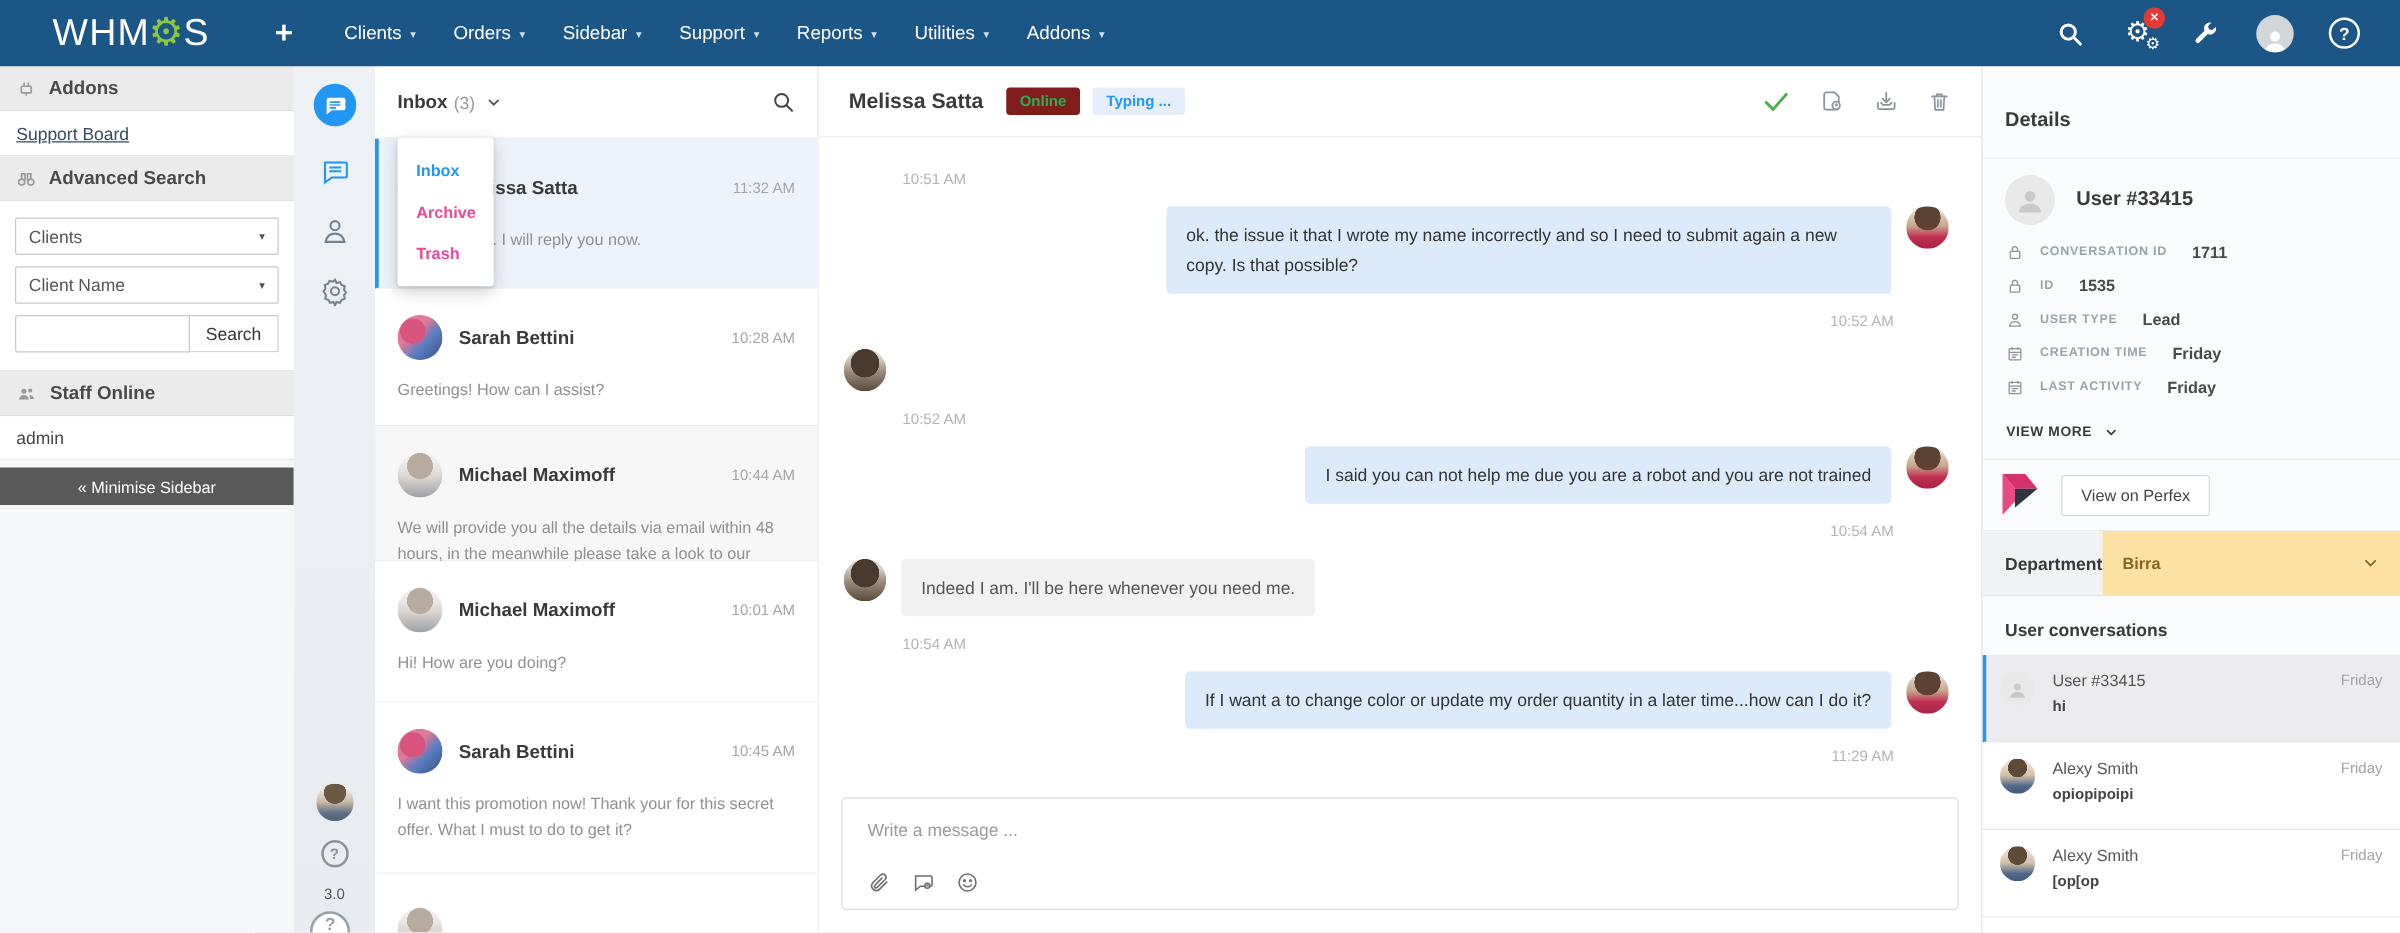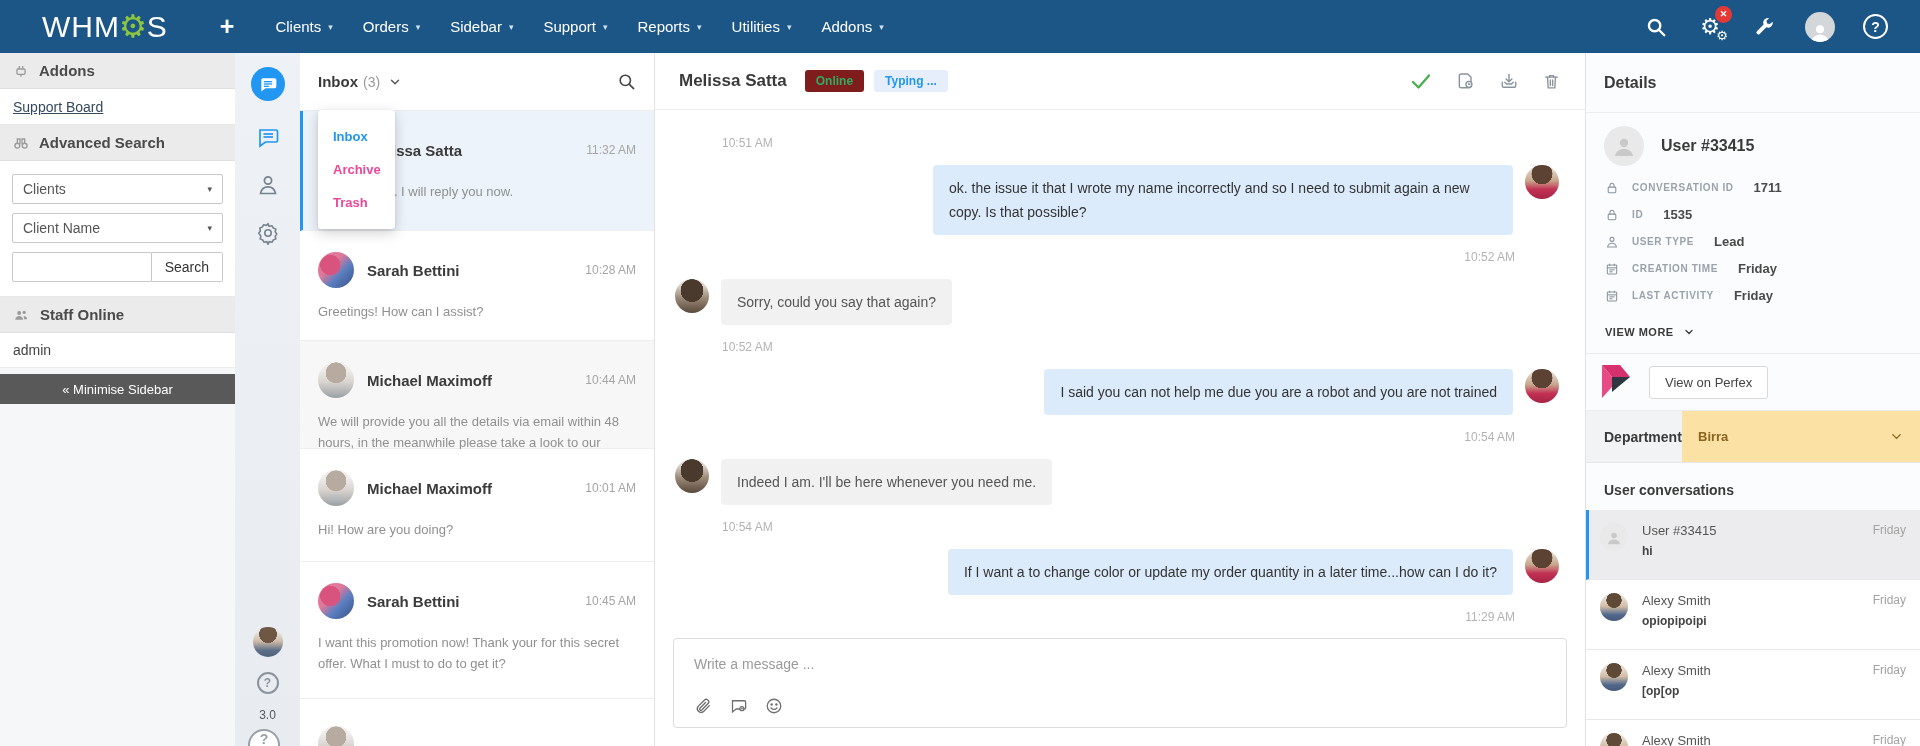--- a/index.html
+++ b/index.html
@@ -135,21 +135,21 @@
               border-radius:4px; background:#fff; }
   .composer-input { width:100%; border:none; outline:none; padding:17px 20px 0;
                     font:14px "Liberation Sans",sans-serif; color:#333; background:transparent; }
   .composer-input::placeholder { color:#9a9a9a; }
   .composer-icons { position:absolute; left:20px; bottom:12px; display:flex; gap:17px; color:#6f6f6f; }
   .composer-icons .cic { display:flex; cursor:pointer; }
 
   
   .details { position:absolute; top:53px; left:1585px; width:335px; height:693px; background:#fbfcfd;
              border-left:1px solid #e3e3e3; overflow:hidden; }
-  .d-title { padding:21px 18px 20px; font-size:16px; font-weight:700; color:#3a3a3a; border-bottom:1px solid #ececec; }
+  .d-title { padding:35px 18px 20px; font-size:16px; font-weight:700; color:#3a3a3a; border-bottom:1px solid #ececec; }
   .d-user { display:flex; align-items:center; gap:17px; padding:13px 18px 8px; }
   .d-user-name { font-size:16px; font-weight:700; color:#3a3a3a; }
   .d-field { display:flex; align-items:center; gap:13px; padding:6px 19px; color:#8a939c; }
   .d-label { font-size:10px; font-weight:700; color:#9aa3ab; letter-spacing:.6px; }
   .d-value { font-size:13px; font-weight:700; color:#4a4a4a; margin-left:7px; }
   .d-viewmore { display:flex; align-items:center; gap:9px; padding:17px 19px 15px; font-size:11px;
                 font-weight:700; letter-spacing:.5px; color:#3a3a3a; border-bottom:1px solid #ececec; cursor:pointer; }
   .d-perfex { display:flex; align-items:center; gap:17px; padding:11px 14px; border-bottom:1px solid #ececec; }
   .perfex-btn { border:1px solid #d9d9d9; border-radius:3px; background:#fff; padding:8px 15px;
                 font:13px "Liberation Sans",sans-serif; color:#444; cursor:pointer; }
@@ -431,21 +431,20 @@
 
     <div class="messages">
       <div class="ts ts-l">10:51 AM</div>
       <div class="mrow mrow-r">
         <div class="bub bub-r">ok. the issue it that I wrote my name incorrectly and so I need to submit again a new copy. Is that possible?</div>
         <div class="avatar av34 av-melissa"></div>
       </div>
       <div class="ts ts-r">10:52 AM</div>
       <div class="mrow">
         <div class="avatar av34 av-beard"></div>
-        <div class="bub bub-l">Sorry, could you say that again?</div>
       </div>
       <div class="ts ts-l">10:52 AM</div>
       <div class="mrow mrow-r">
         <div class="bub bub-r">I said you can not help me due you are a robot and you are not trained</div>
         <div class="avatar av34 av-melissa"></div>
       </div>
       <div class="ts ts-r">10:54 AM</div>
       <div class="mrow">
         <div class="avatar av34 av-beard"></div>
         <div class="bub bub-l">Indeed I am. I'll be here whenever you need me.</div>

